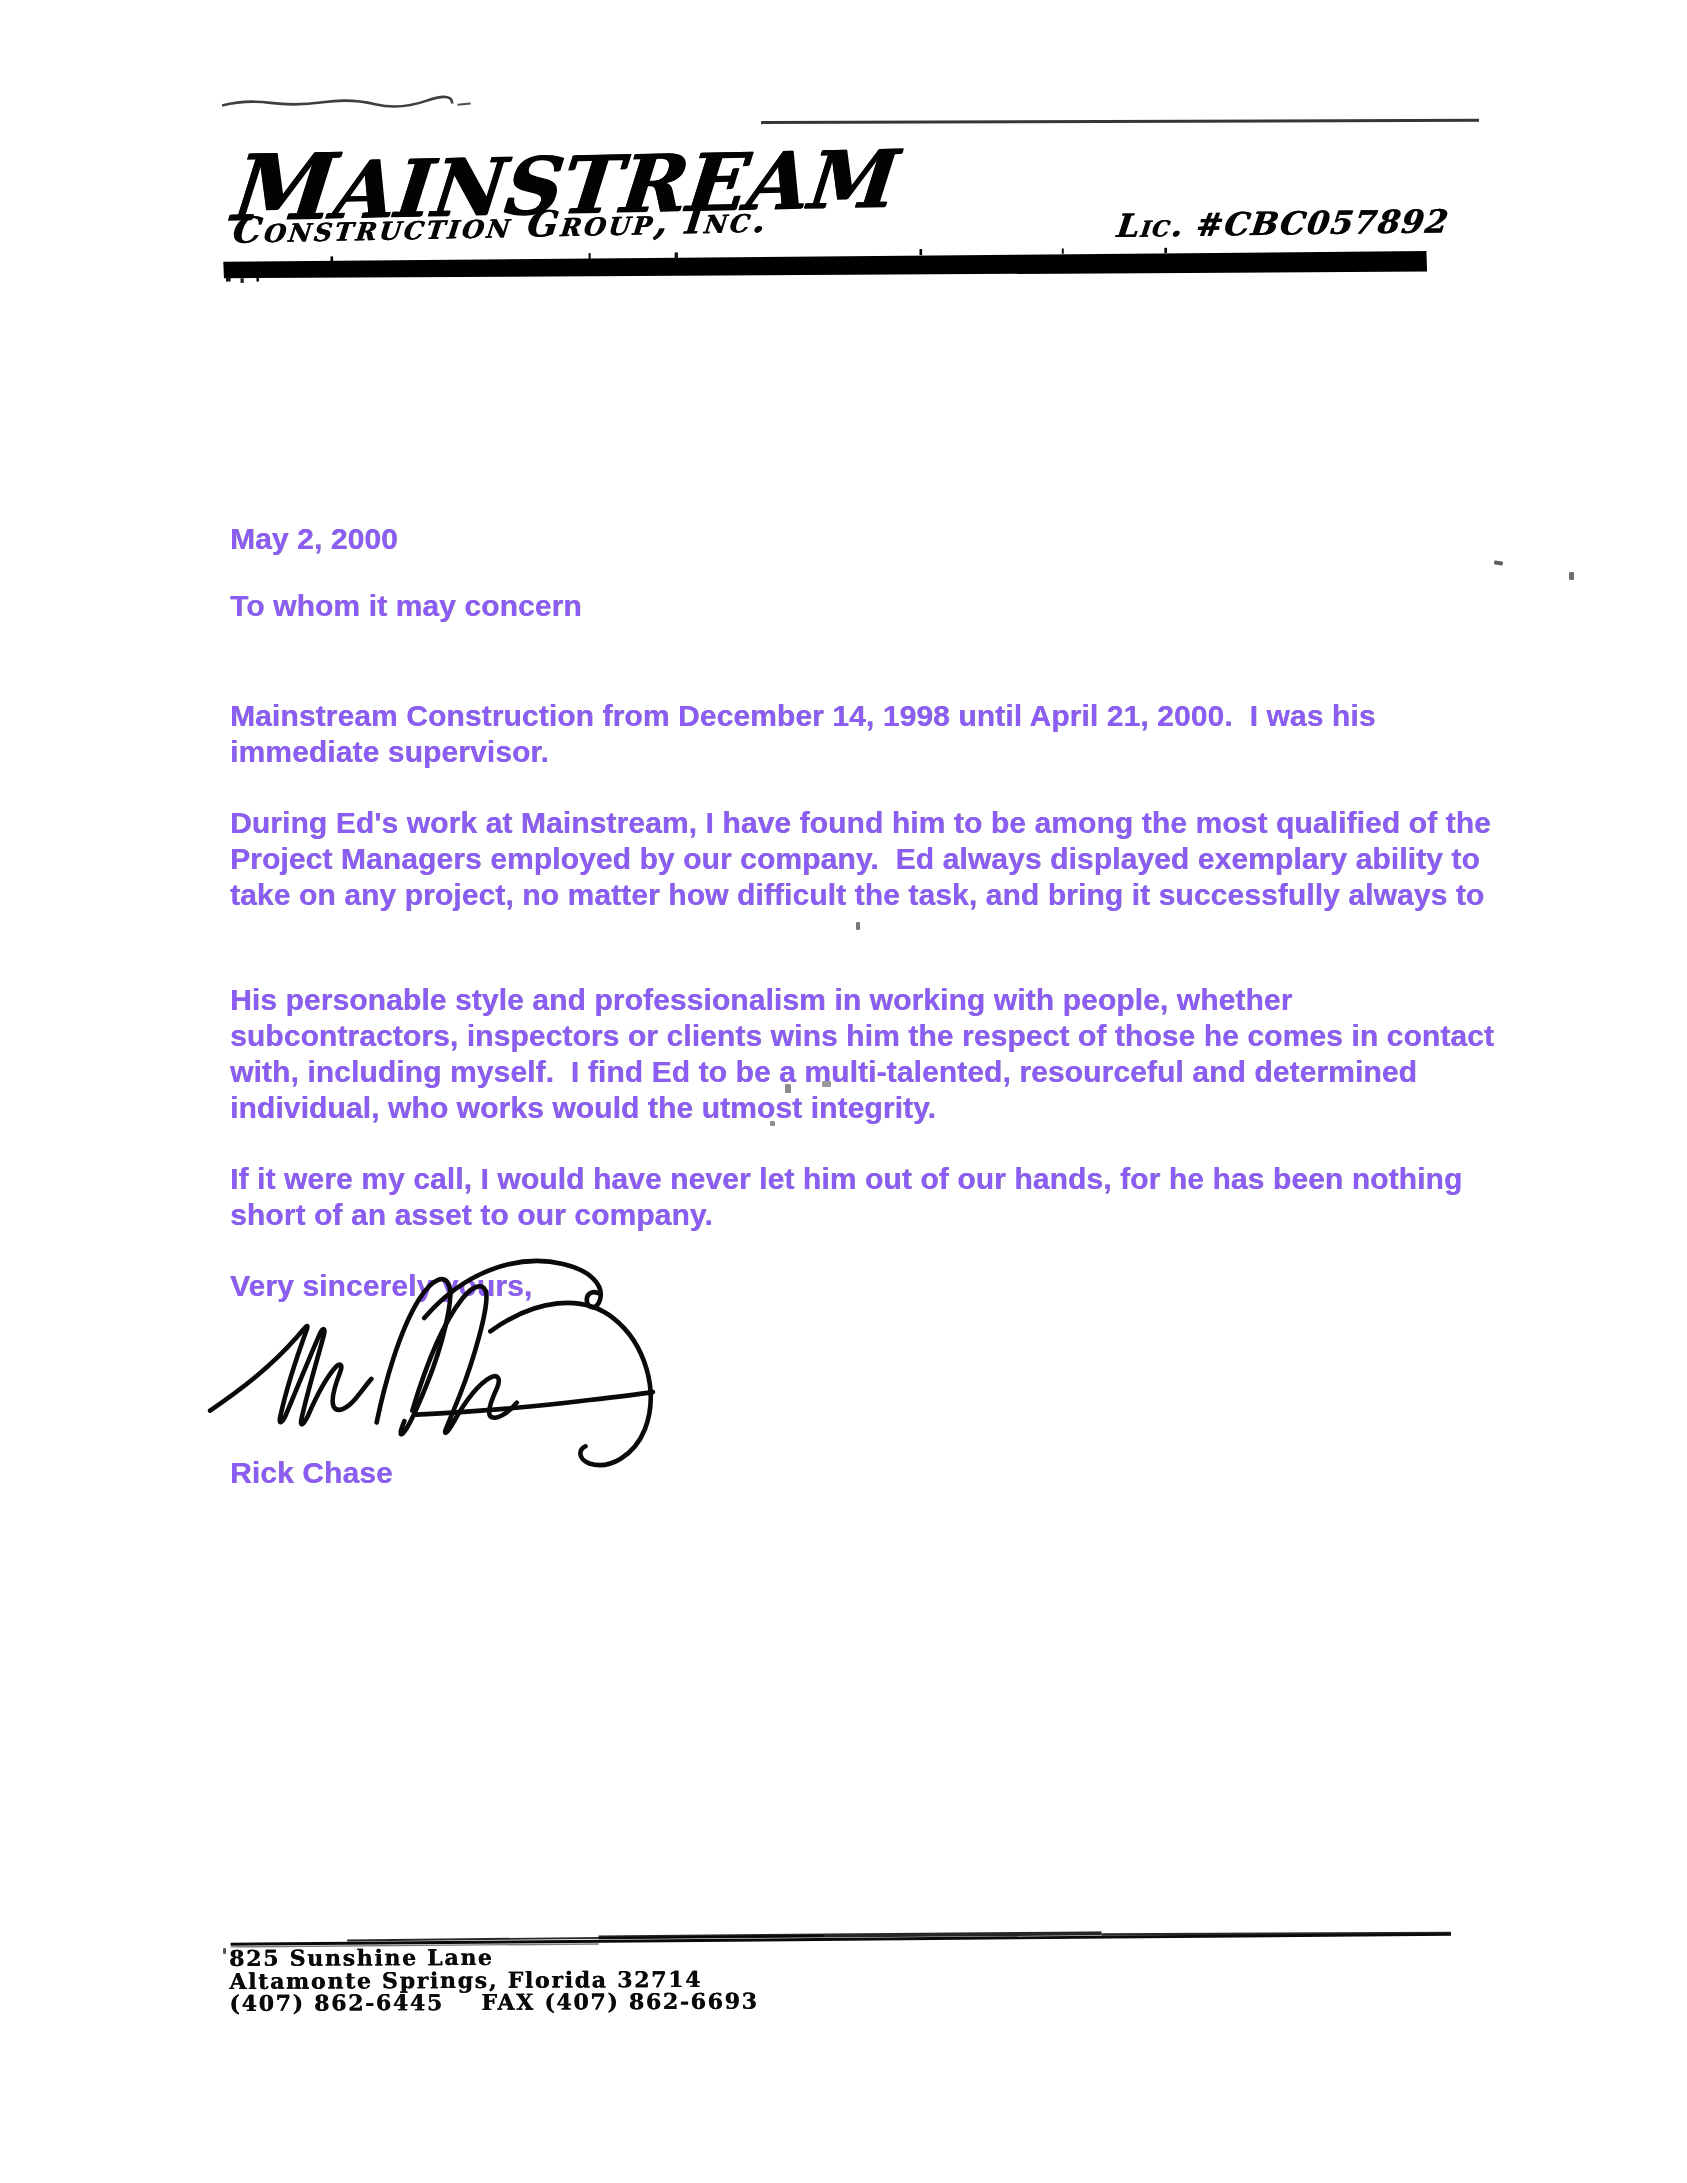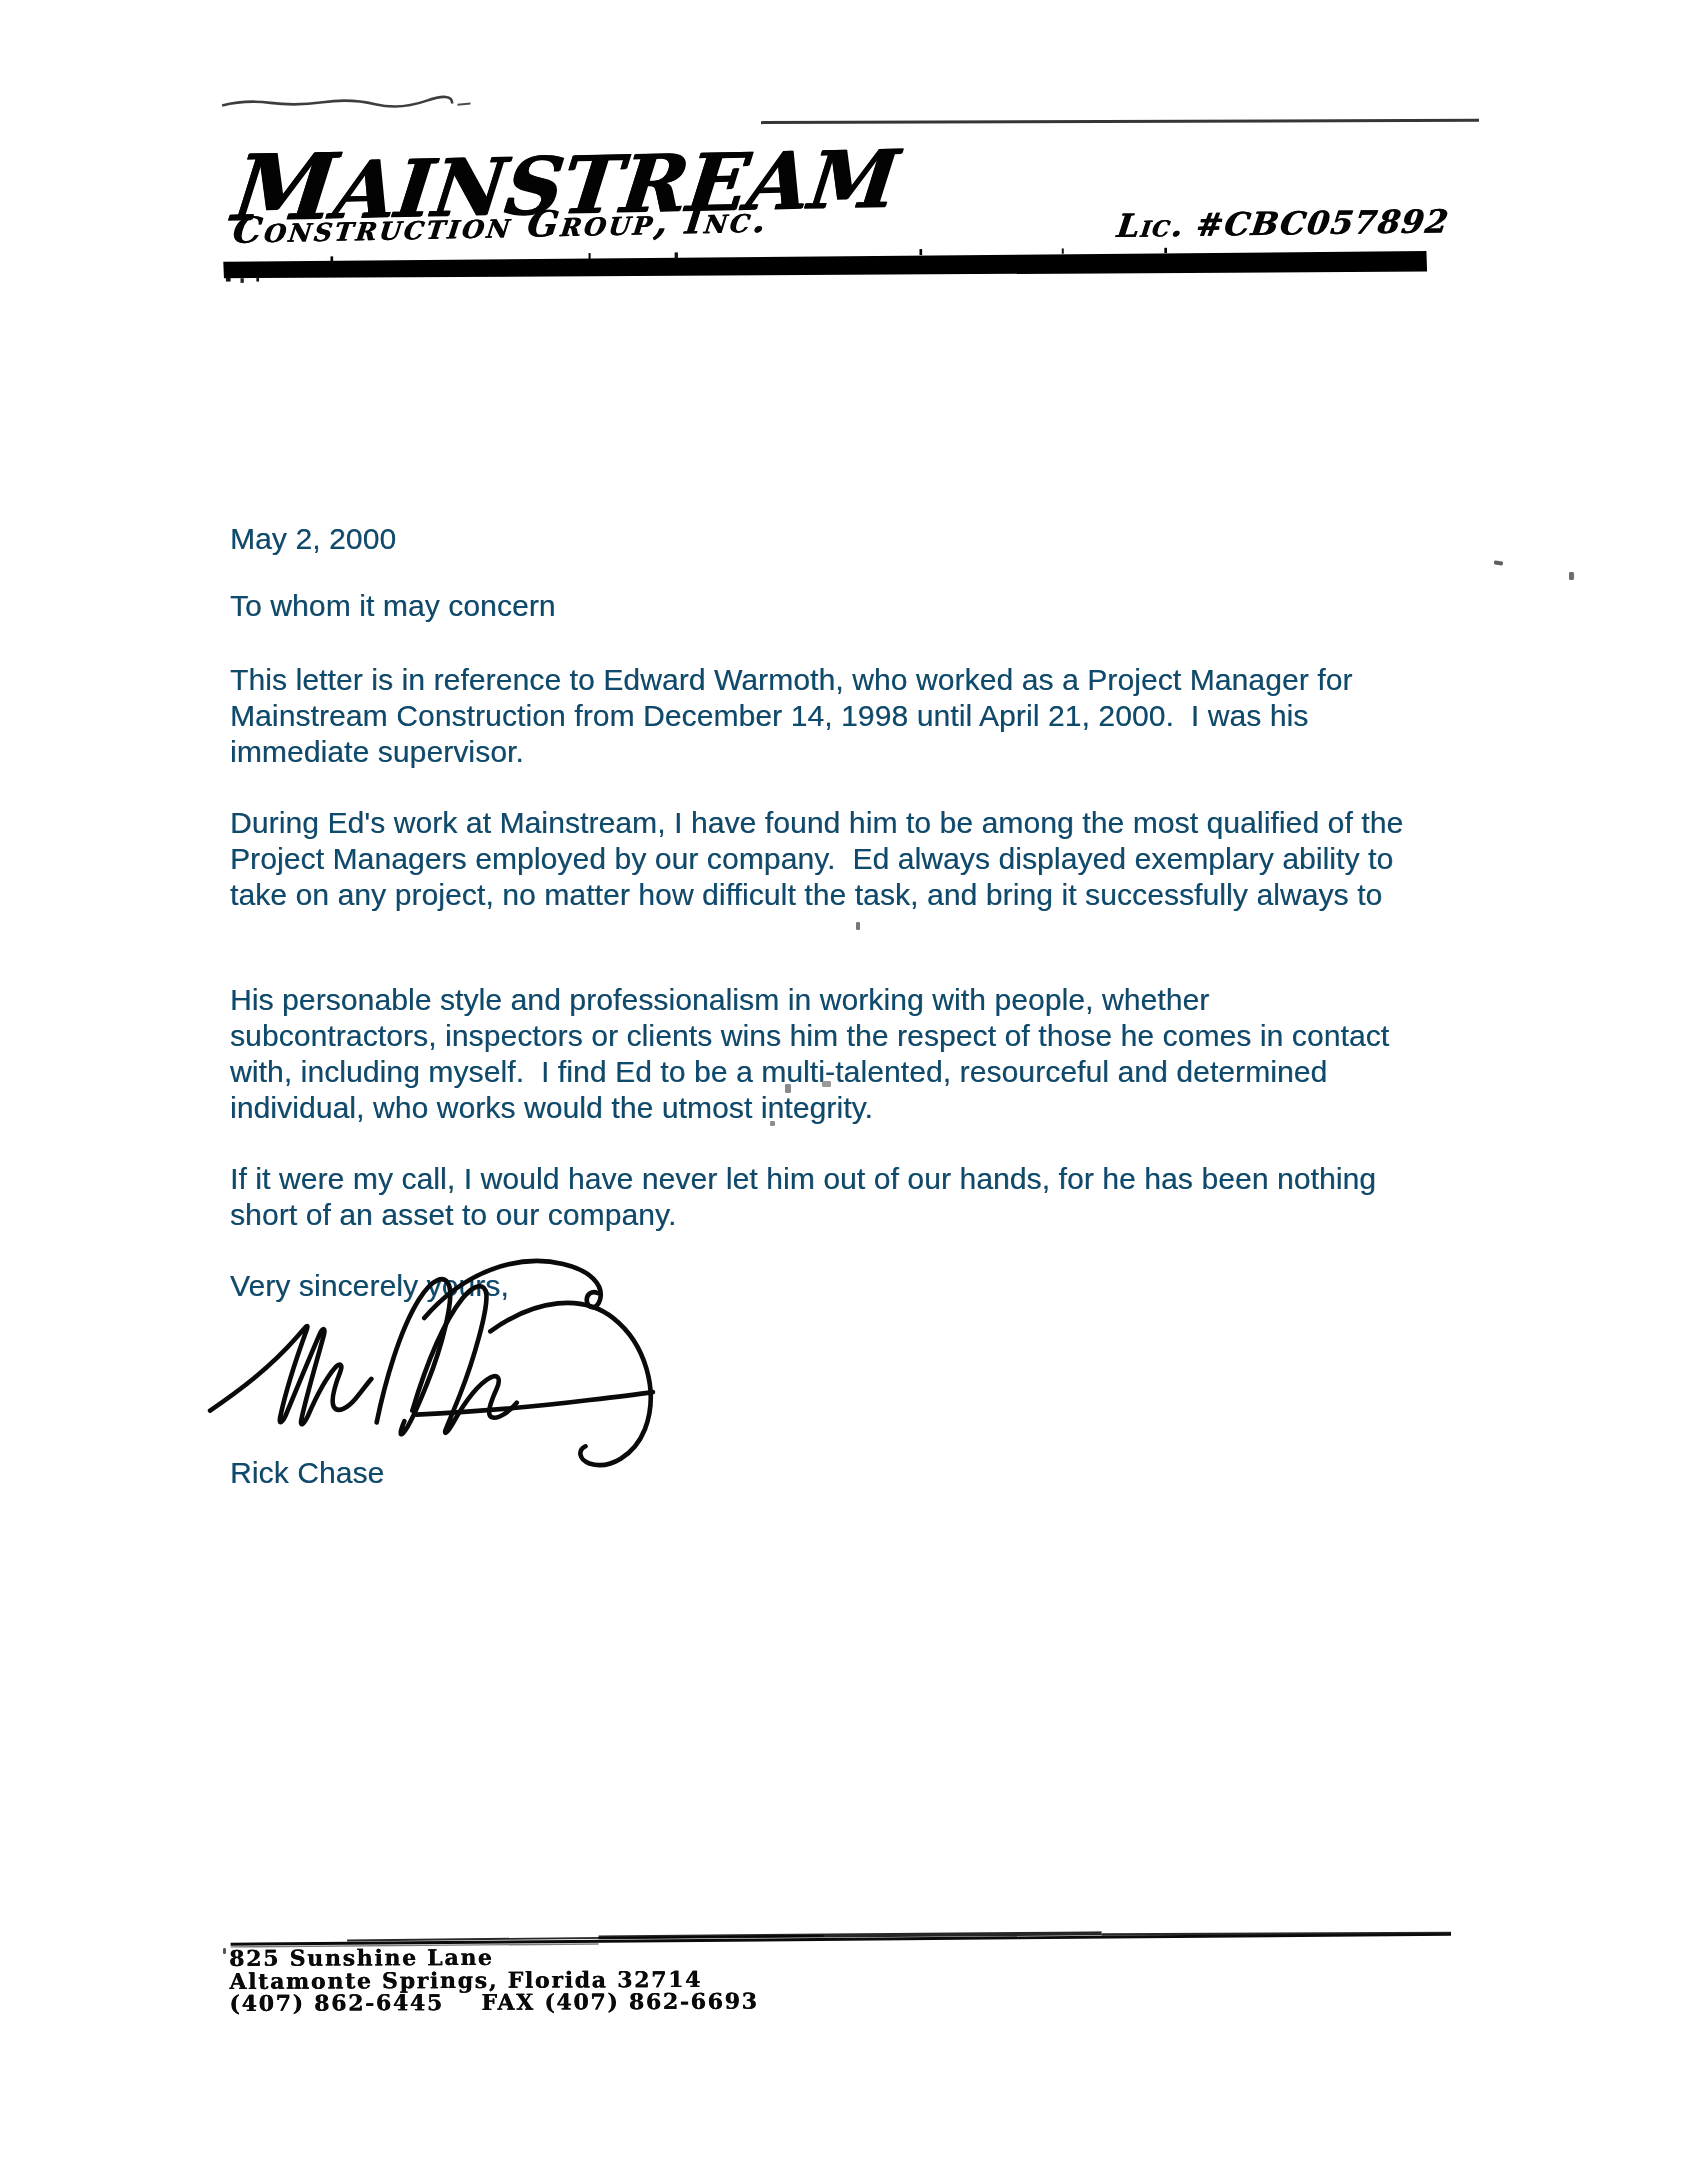--- a/index.html
+++ b/index.html
@@ -77,24 +77,25 @@
     transform: rotate(-0.18deg);
     opacity: 0.88;
   }
 
   
   .bodyline {
     position: absolute;
     left: 230px;
     font-size: 30px;
     line-height: 36px;
-    color: #0c4a6e;
+    color: #8b5cf6;
     white-space: pre;
     letter-spacing: 0.1px;
     text-shadow: 0.4px 0.4px 0 rgba(10,10,10,0.45);
+    font-weight: bold;
   }
 
   
   .sig-svg { position: absolute; left: 206px; top: 1252px; }
   .sig-svg path {
     fill: none;
     stroke: #0a0a0a;
     stroke-width: 7;
     stroke-linecap: round;
     stroke-linejoin: round;
@@ -149,21 +150,20 @@
     <rect x="1275" y="8" width="3" height="8" fill="#111"></rect>
     <rect x="1430" y="7" width="4" height="8" fill="#000"></rect>
     <rect x="12" y="52" width="7" height="6" fill="#111"></rect>
     <rect x="34" y="53" width="5" height="7" fill="#222"></rect>
     <rect x="58" y="52" width="4" height="6" fill="#111"></rect>
   </svg>
 
   <div class="bodyline" style="top:521px">May 2, 2000</div>
   <div class="bodyline" style="top:588px">To whom it may concern</div>
 
-  <div class="bodyline" style="top:662px">This letter is in reference to Edward Warmoth, who worked as a Project Manager for</div>
   <div class="bodyline" style="top:698px">Mainstream Construction from December 14, 1998 until April 21, 2000.  I was his</div>
   <div class="bodyline" style="top:734px">immediate supervisor.</div>
 
   <div class="bodyline" style="top:805px">During Ed's work at Mainstream, I have found him to be among the most qualified of the</div>
   <div class="bodyline" style="top:841px">Project Managers employed by our company.  Ed always displayed exemplary ability to</div>
   <div class="bodyline" style="top:877px">take on any project, no matter how difficult the task, and bring it successfully always to</div>
 
   <div class="bodyline" style="top:982px">His personable style and professionalism in working with people, whether</div>
   <div class="bodyline" style="top:1018px">subcontractors, inspectors or clients wins him the respect of those he comes in contact</div>
   <div class="bodyline" style="top:1054px">with, including myself.  I find Ed to be a multi-talented, resourceful and determined</div>

